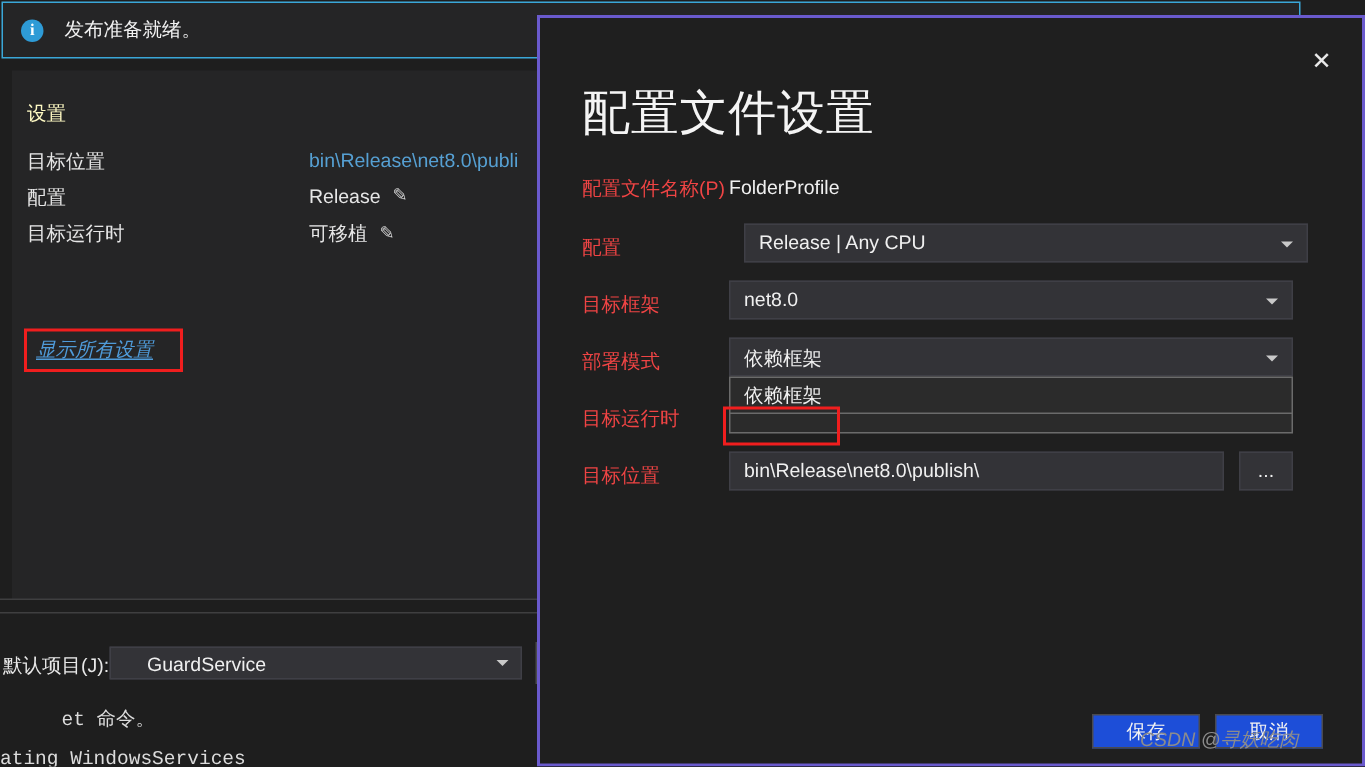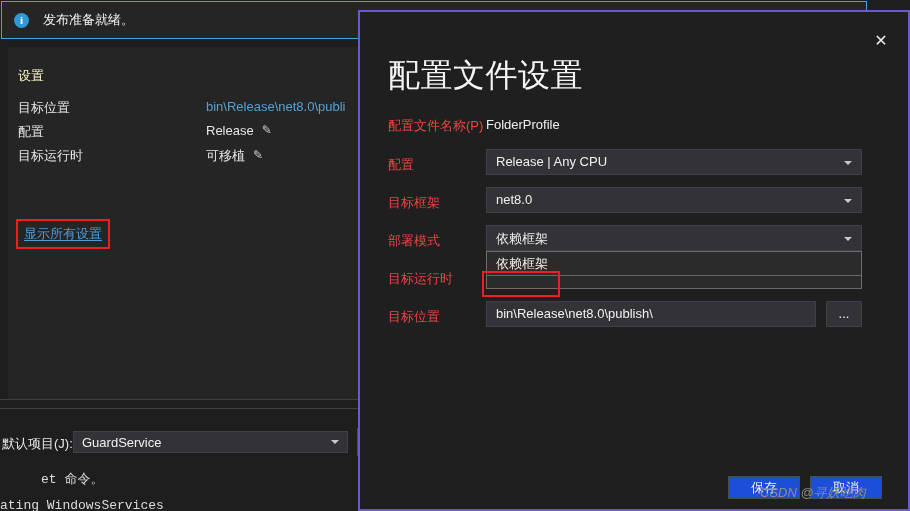--- a/index.html
+++ b/index.html
@@ -98,21 +98,22 @@
     transform: translateY(-1px);
   }
   #row-location { top: 52px; }
   #row-config   { top: 76px; }
   #row-runtime  { top: 100px; }
 
   #show-all-wrap {
     position: absolute;
     left: 8px; top: 172px;
     border: 2px solid #f01e1e;
-    padding: 3px 6px 4px 6px;
+    padding: 3px 18px 4px 6px;
+    font-style: italic;
   }
   #show-all-link {
     font-size: 13px;
     color: #4f9bd9;
     text-decoration: underline;
     text-underline-offset: 2px;
   }
 
   #card-divider-a {
     position: absolute;
@@ -138,21 +139,21 @@
     position: absolute;
     left: 73px; top: 431px;
     width: 275px; height: 22px;
     background: #333337;
     border: 1px solid #3f3f46;
     box-sizing: border-box;
     display: flex;
     align-items: center;
   }
   #default-project-value {
-    margin-left: 8px;
+    margin-left: 24px;
     font-size: 13px;
     color: #f0f0f0;
   }
   #default-project-arrow {
     position: absolute;
     right: 8px; top: 8px;
     width: 0; height: 0;
     border-left: 4px solid transparent;
     border-right: 4px solid transparent;
     border-top: 4px solid #c9c9c9;
@@ -240,21 +241,21 @@
   
   #lbl-profile-name { top: 105px; }
   #val-profile-name {
     position: absolute;
     left: 126px; top: 105px;
     font-size: 13px;
     color: #f0f0f0;
   }
 
   #lbl-configuration { top: 144px; }
-  #ctl-configuration { top: 137px; }
+  #ctl-configuration { top: 137px; margin-left: 10px; }
 
   #lbl-framework { top: 182px; }
   #ctl-framework { top: 175px; }
 
   #lbl-deploy-mode { top: 220px; }
   #ctl-deploy-mode { top: 213px; }
 
   #lbl-target-runtime { top: 258px; }
   #ctl-target-runtime {
     top: 251px;

